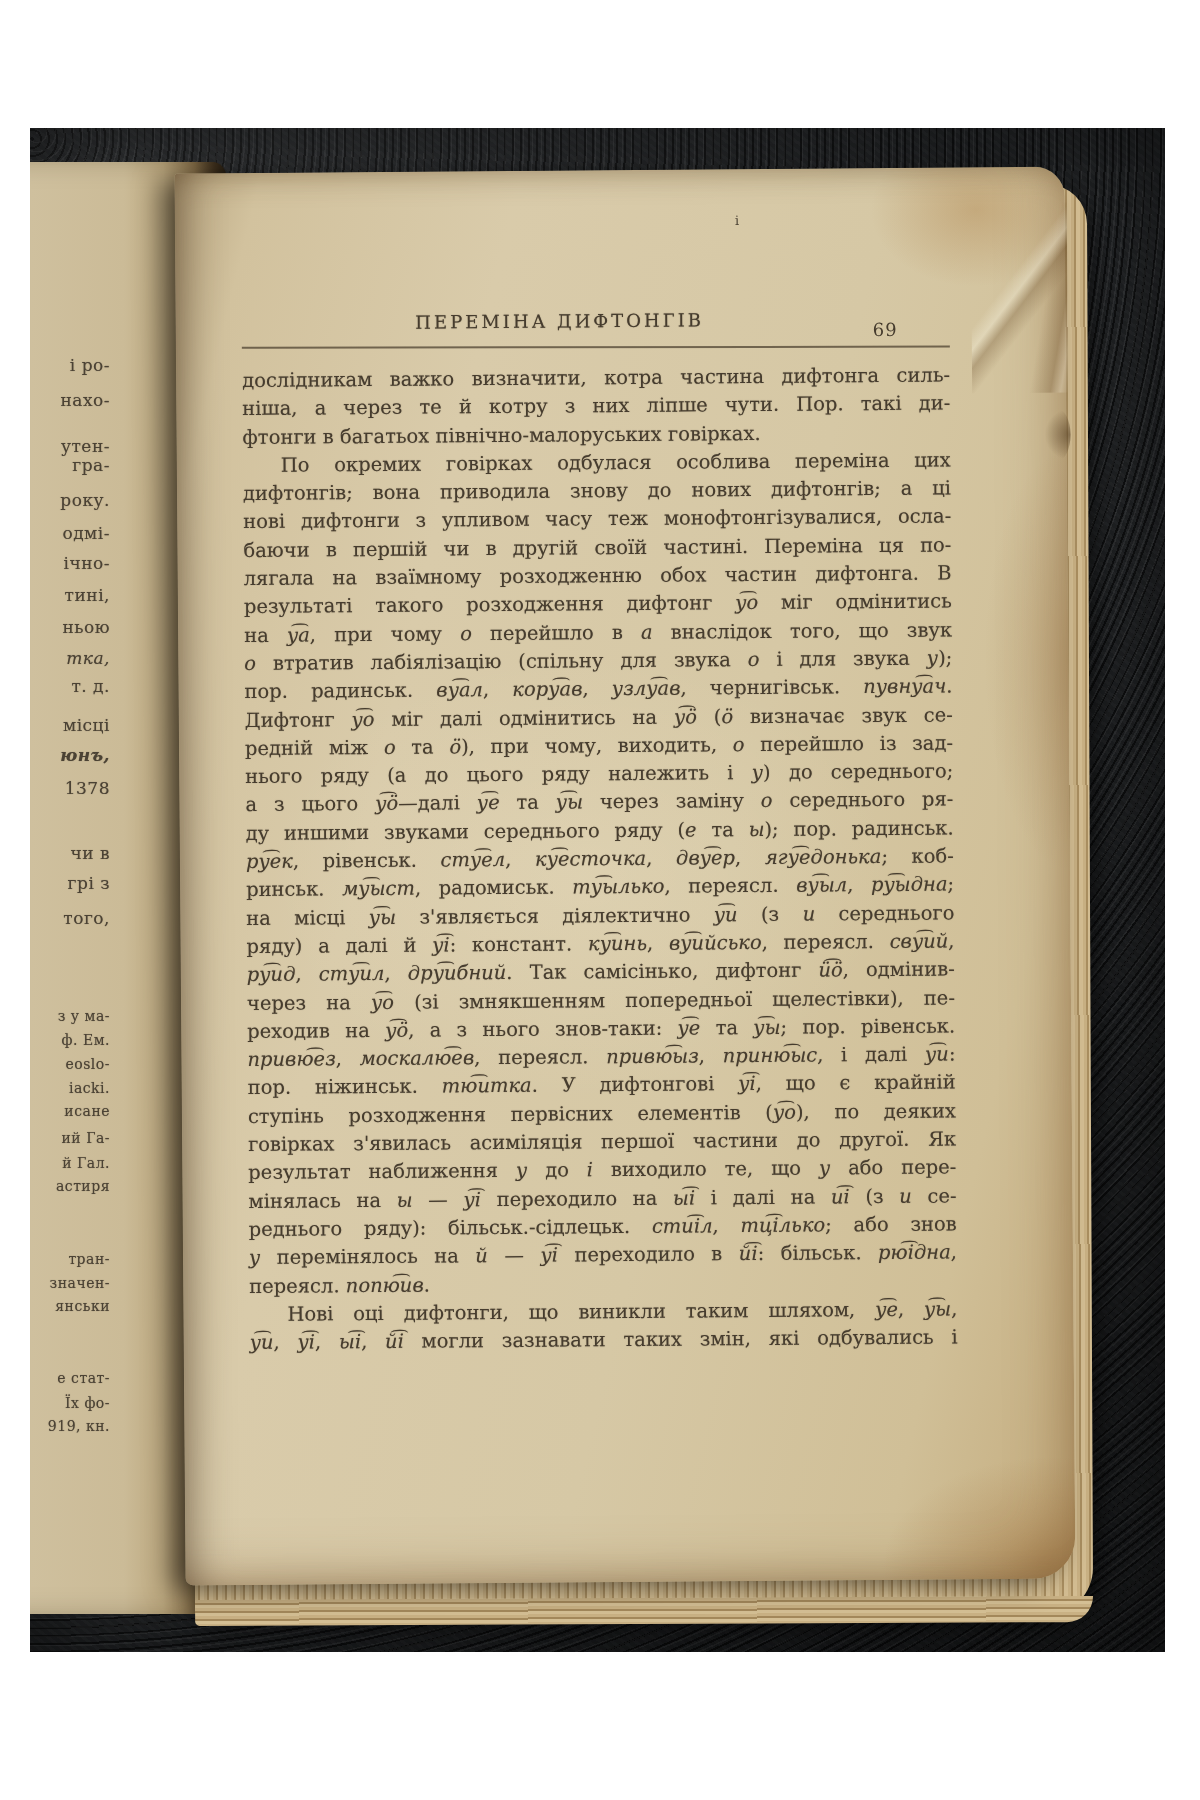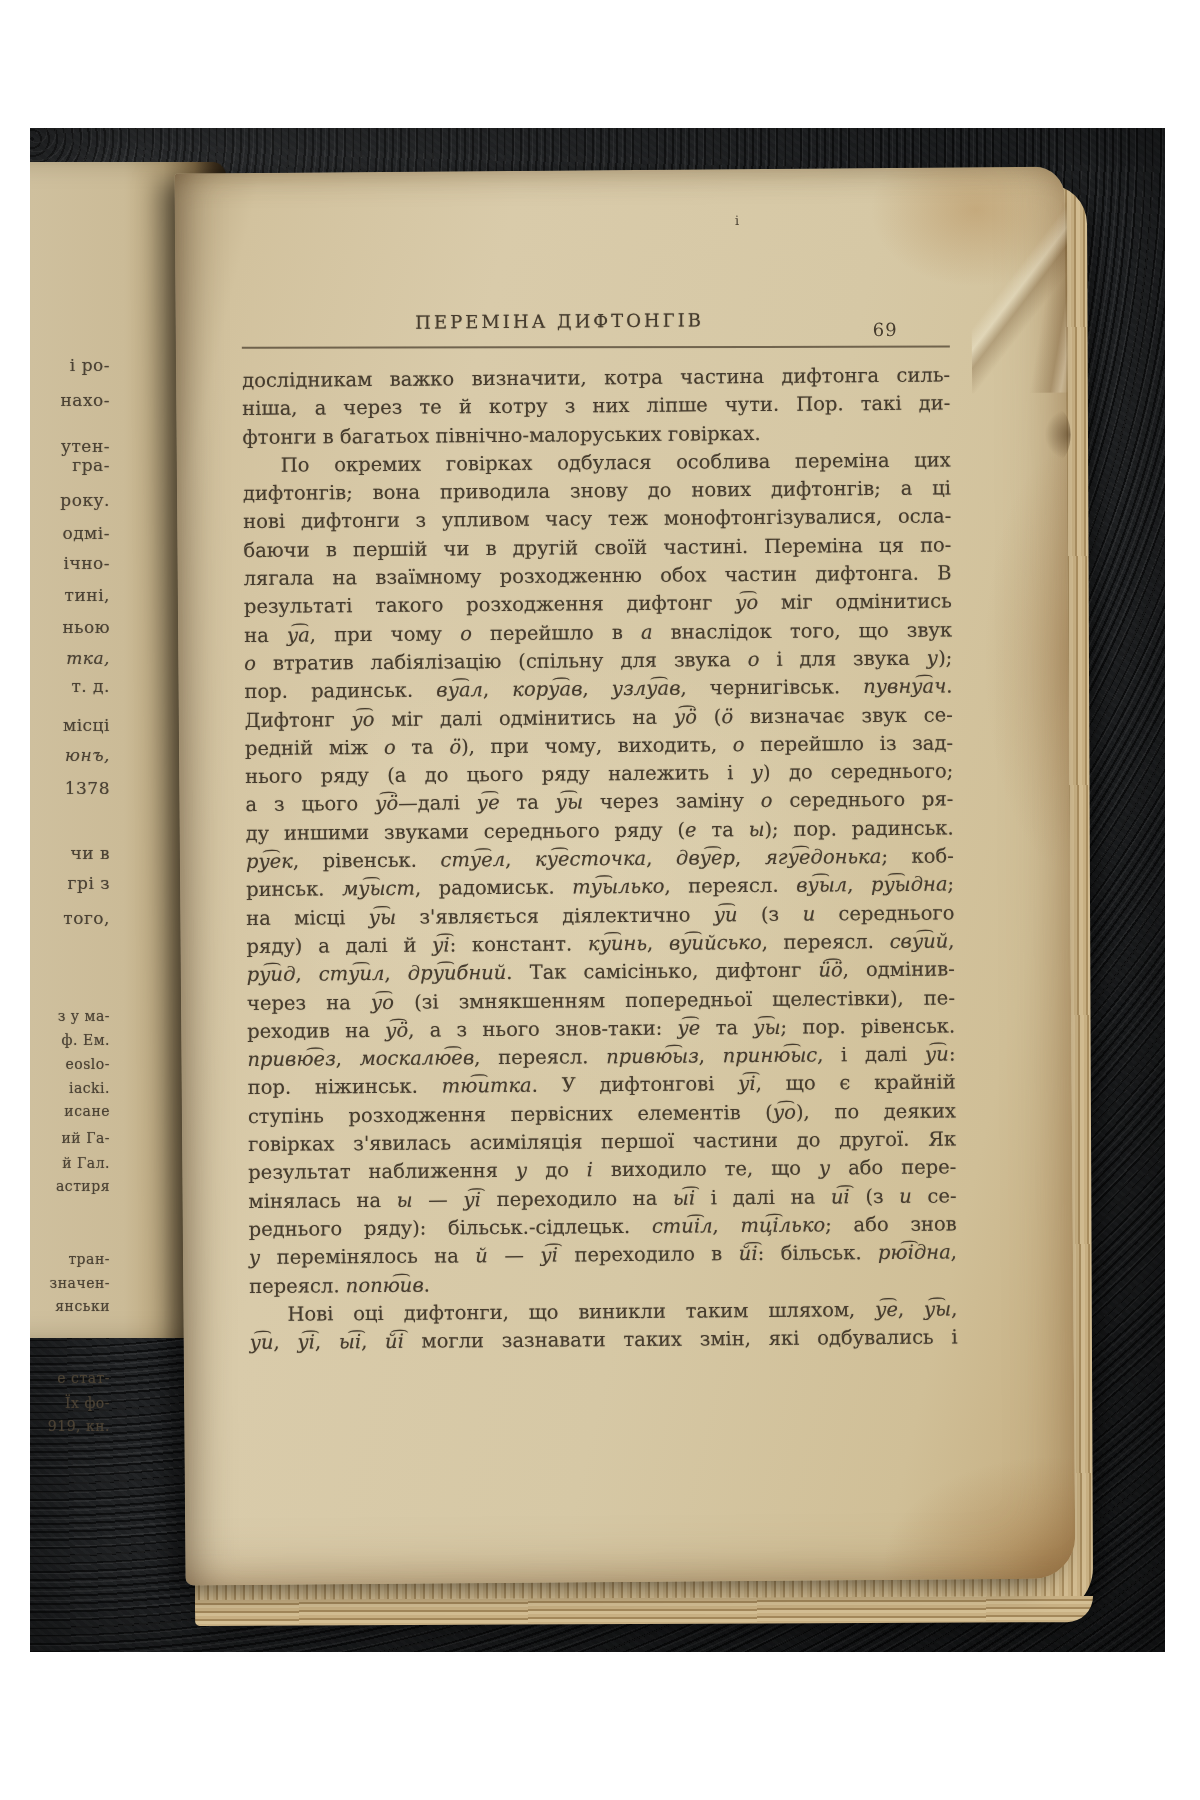--- a/index.html
+++ b/index.html
@@ -12,30 +12,30 @@
     background-image:
       radial-gradient(circle at 15% 8%, rgba(255,255,255,0.07), transparent 45%),
       radial-gradient(circle at 85% 90%, rgba(0,0,0,0.35), transparent 60%),
       repeating-radial-gradient(circle at 7px 5px, rgba(255,255,255,0.065) 0 1.5px, transparent 1.5px 9px),
       repeating-radial-gradient(circle at 2px 11px, rgba(0,0,0,0.55) 0 2px, transparent 2px 8px),
       repeating-linear-gradient(37deg, rgba(255,255,255,0.022) 0 3px, transparent 3px 7px);
     box-shadow:inset 0 0 120px rgba(0,0,0,0.55);
   }
 
   
-  .left-page{position:absolute;left:0;top:34px;width:196px;height:1176px;
+  .left-page{position:absolute;left:0;top:34px;width:196px;height:1452px;
     background:linear-gradient(90deg,#cfc09e 0%,#cbbb97 48%,#bca87f 68%,#8d764f 84%,#4a3c28 94%,#23201a 100%);
     border-radius:0 14px 10px 0;
     box-shadow:inset -26px 0 32px -12px rgba(40,25,10,0.55);
   }
   .frag{position:absolute;right:116px;white-space:nowrap;color:#4b4234;
     font-size:17px;letter-spacing:0.5px;text-shadow:0 0 1px rgba(75,66,52,0.55);}
   .frag.small{font-size:14px;}
   .frag.it{font-style:italic;}
-  .frag.b{font-weight:normal;}
+  .frag.b{font-weight:bold;}
 
   
   .under-pages{position:absolute;left:162px;top:58px;width:898px;height:1430px;
     transform:rotate(-0.25deg);border-radius:6px 40px 46px 8px;
     background:
       repeating-linear-gradient(90deg,#c8b083 0 3px,#a98e60 3px 5px,#d3bd92 5px 9px);
     box-shadow:6px 10px 24px rgba(0,0,0,0.6);}
   .under-pages::after{content:"";position:absolute;left:0;right:0;bottom:-8px;height:26px;
     border-radius:0 0 46px 8px;
     background:repeating-linear-gradient(180deg,#c9b184 0 3px,#a3885b 3px 5px,#d4bf94 5px 8px);}

